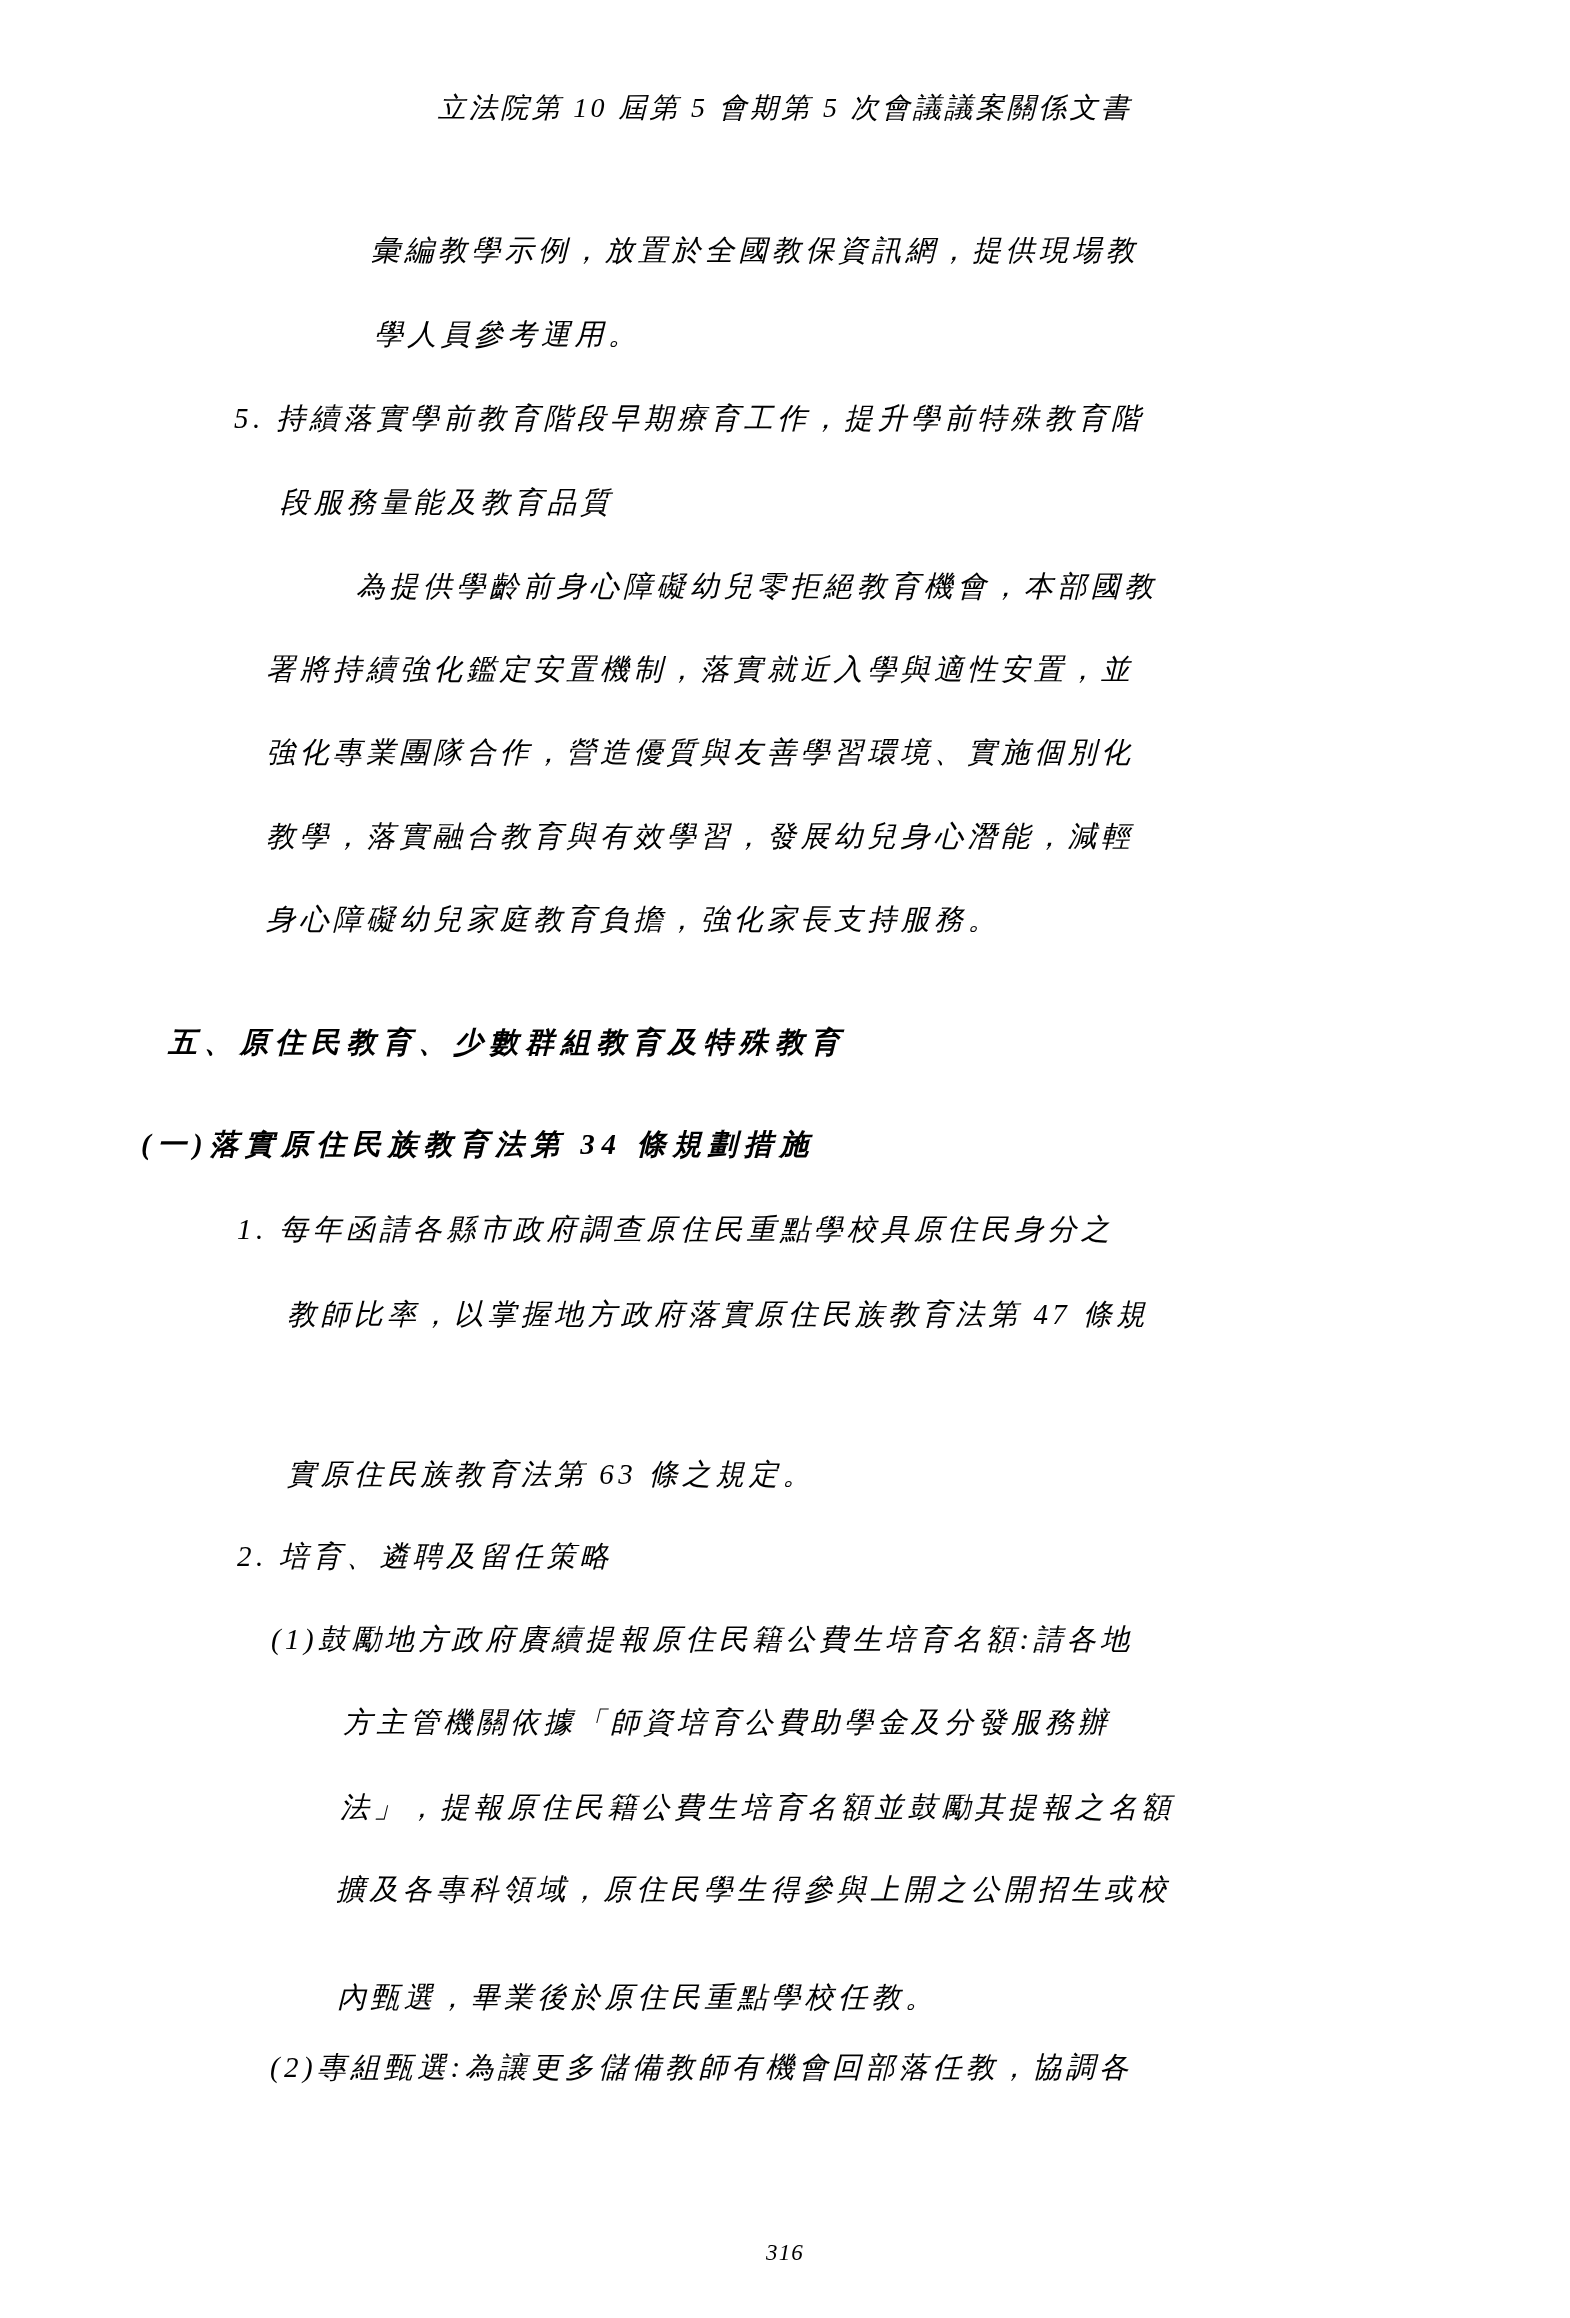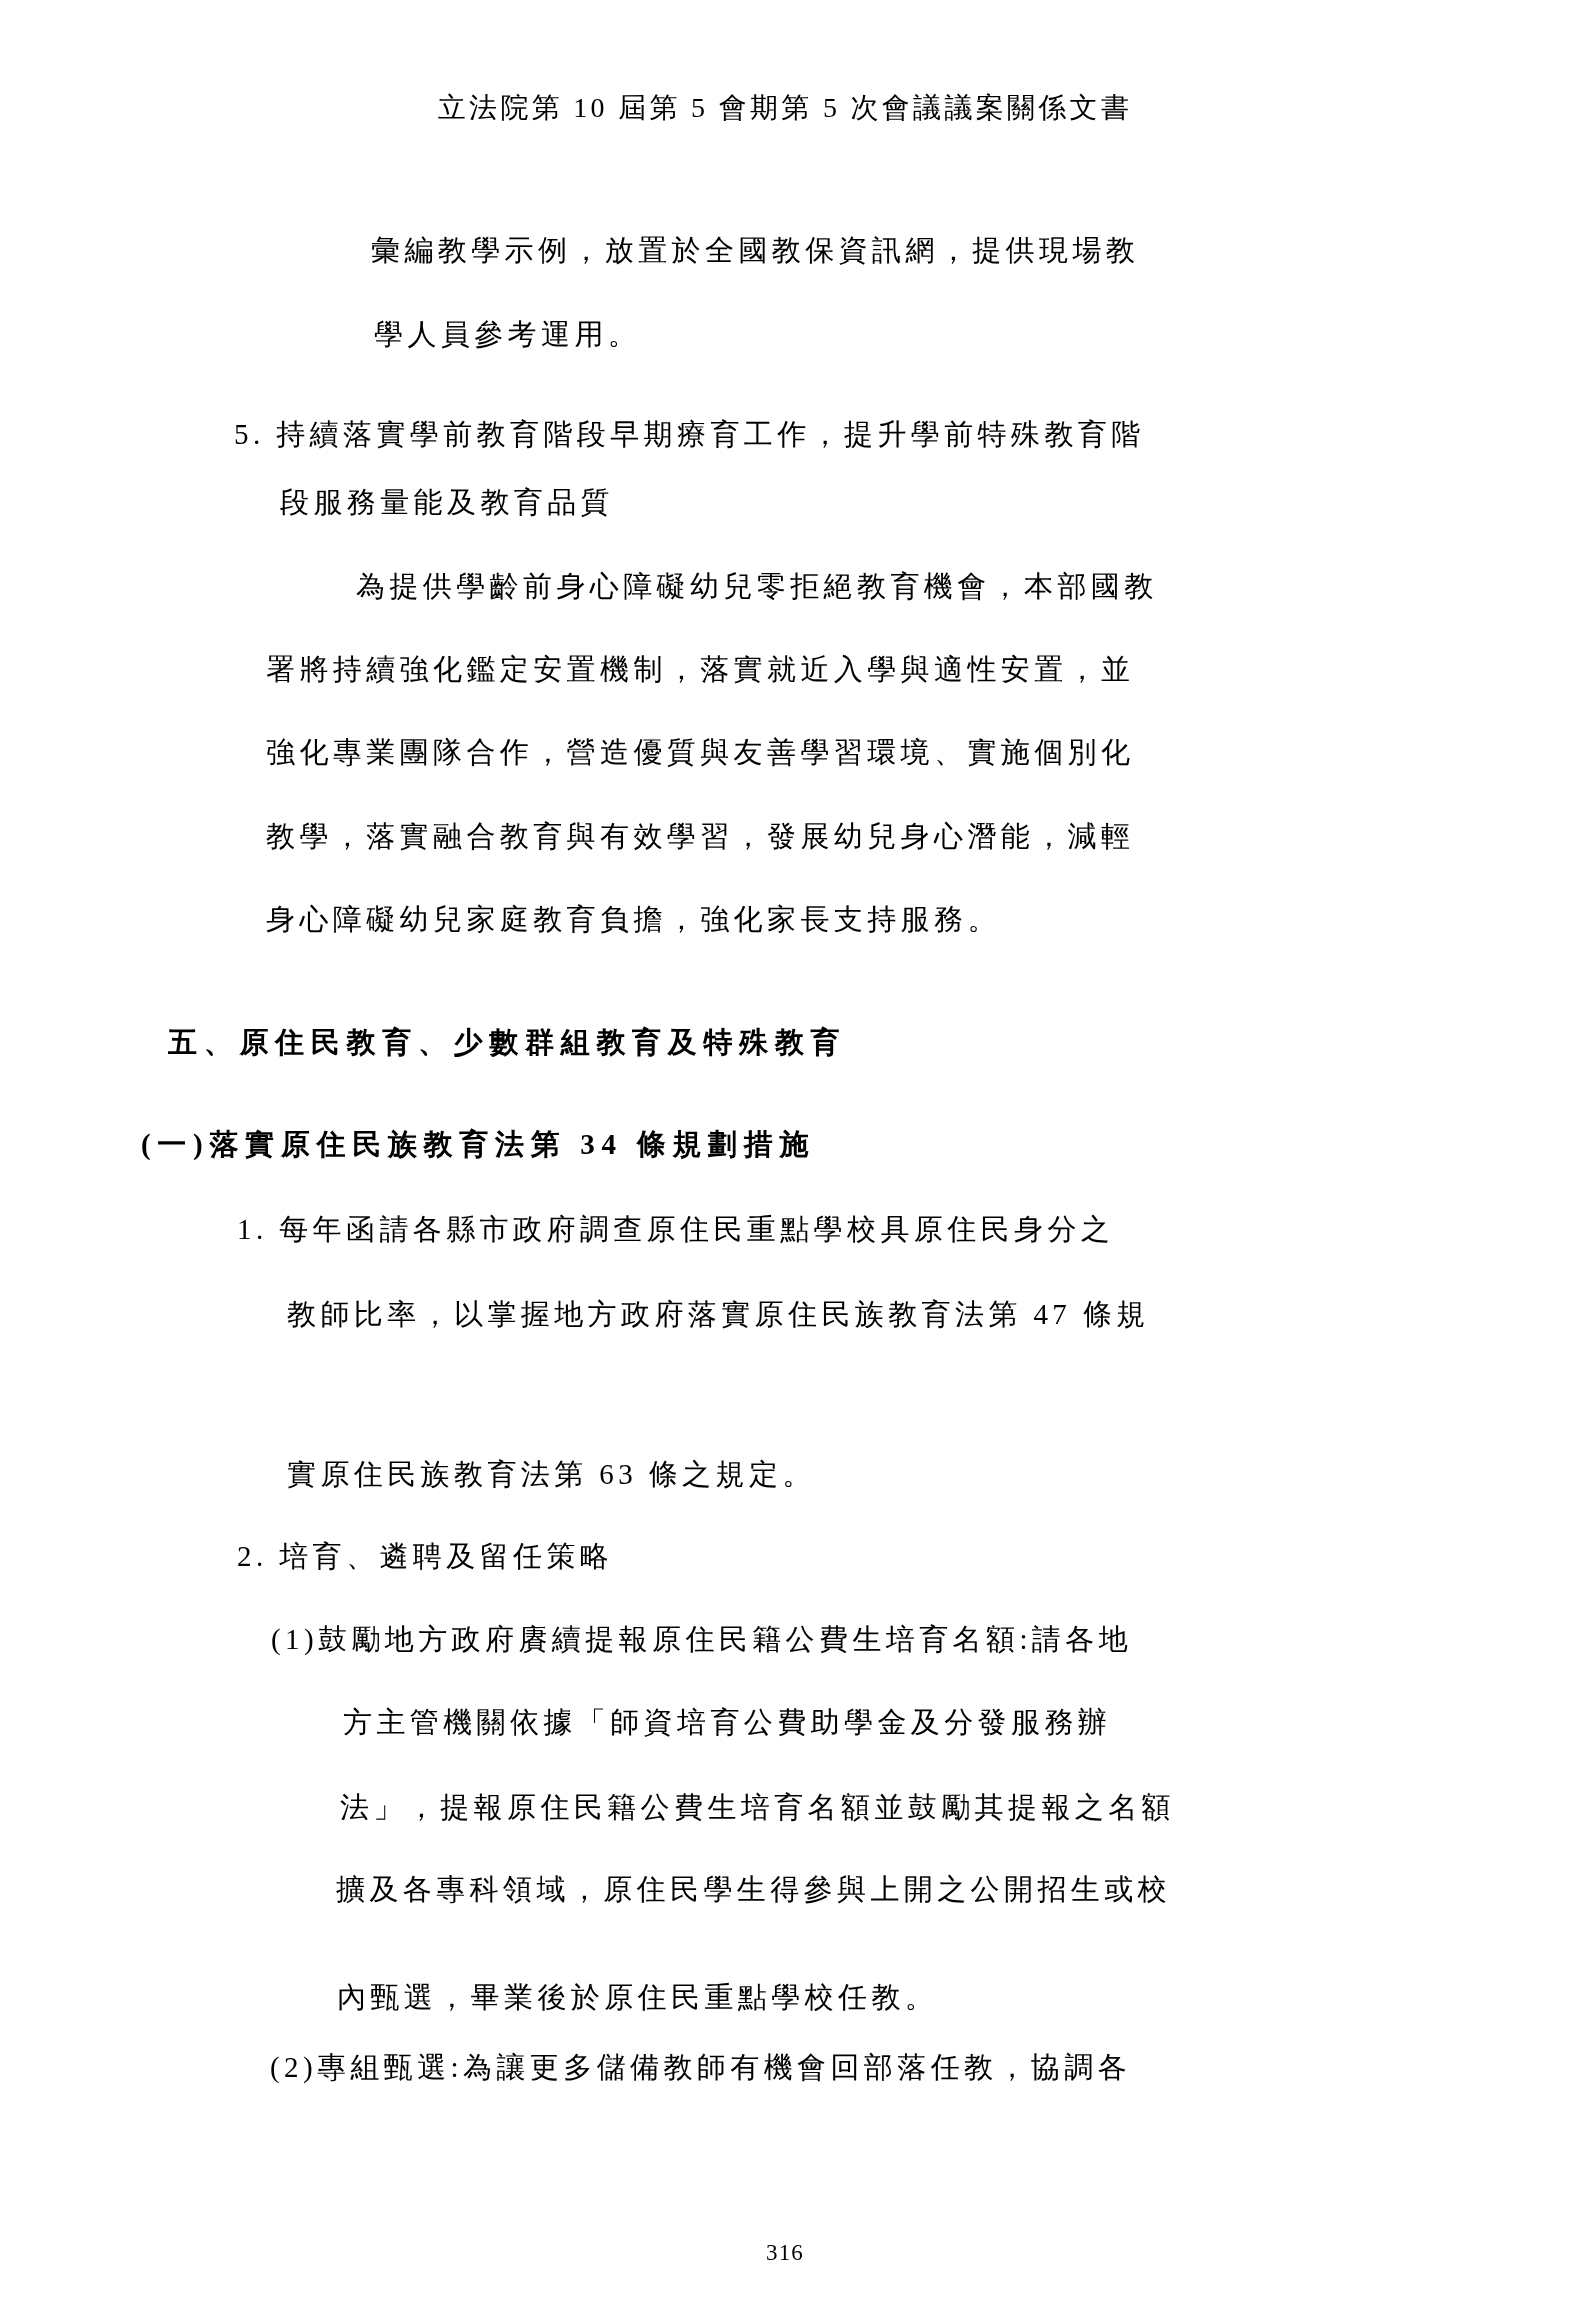--- a/index.html
+++ b/index.html
@@ -3,20 +3,21 @@
 <meta charset="utf-8">
 <style>
   html,body{margin:0;padding:0;background:#888;}
   .page{
     position:relative;
     width:1570px;height:2319px;
     background:#ffffff;
     color:#000000;
     font-family:"Liberation Serif","DejaVu Serif",serif;
     overflow:hidden;
+    font-style:italic;
   }
   .doc-header{
     position:absolute;
     top:89px;left:0;width:100%;
     text-align:center;
     font-size:28px;
     letter-spacing:3.3px;
     white-space:nowrap;
   }
   .line{
@@ -40,21 +41,21 @@
 </style>
 </head>
 <body>
 
 <div class="page">
 
   <div class="doc-header">立法院第 10 屆第 5 會期第 5 次會議議案關係文書</div>
 
   <div class="line" style="left:371px;top:236px">彙編教學示例，放置於全國教保資訊網，提供現場教</div>
   <div class="line" style="left:374px;top:320px">學人員參考運用。</div>
-  <div class="line" style="left:234px;top:420px">5. 持續落實學前教育階段早期療育工作，提升學前特殊教育階</div>
+  <div class="line" style="left:234px;top:404px">5. 持續落實學前教育階段早期療育工作，提升學前特殊教育階</div>
   <div class="line" style="left:280px;top:488px">段服務量能及教育品質</div>
   <div class="line" style="left:356px;top:572px">為提供學齡前身心障礙幼兒零拒絕教育機會，本部國教</div>
   <div class="line" style="left:266px;top:655px">署將持續強化鑑定安置機制，落實就近入學與適性安置，並</div>
   <div class="line" style="left:266px;top:738px">強化專業團隊合作，營造優質與友善學習環境、實施個別化</div>
   <div class="line" style="left:266px;top:822px">教學，落實融合教育與有效學習，發展幼兒身心潛能，減輕</div>
   <div class="line" style="left:266px;top:905px">身心障礙幼兒家庭教育負擔，強化家長支持服務。</div>
 
   <div class="line heading" style="left:168px;top:1028px">五、原住民教育、少數群組教育及特殊教育</div>
   <div class="line heading" style="left:141px;top:1130px">(一)落實原住民族教育法第 34 條規劃措施</div>
 

